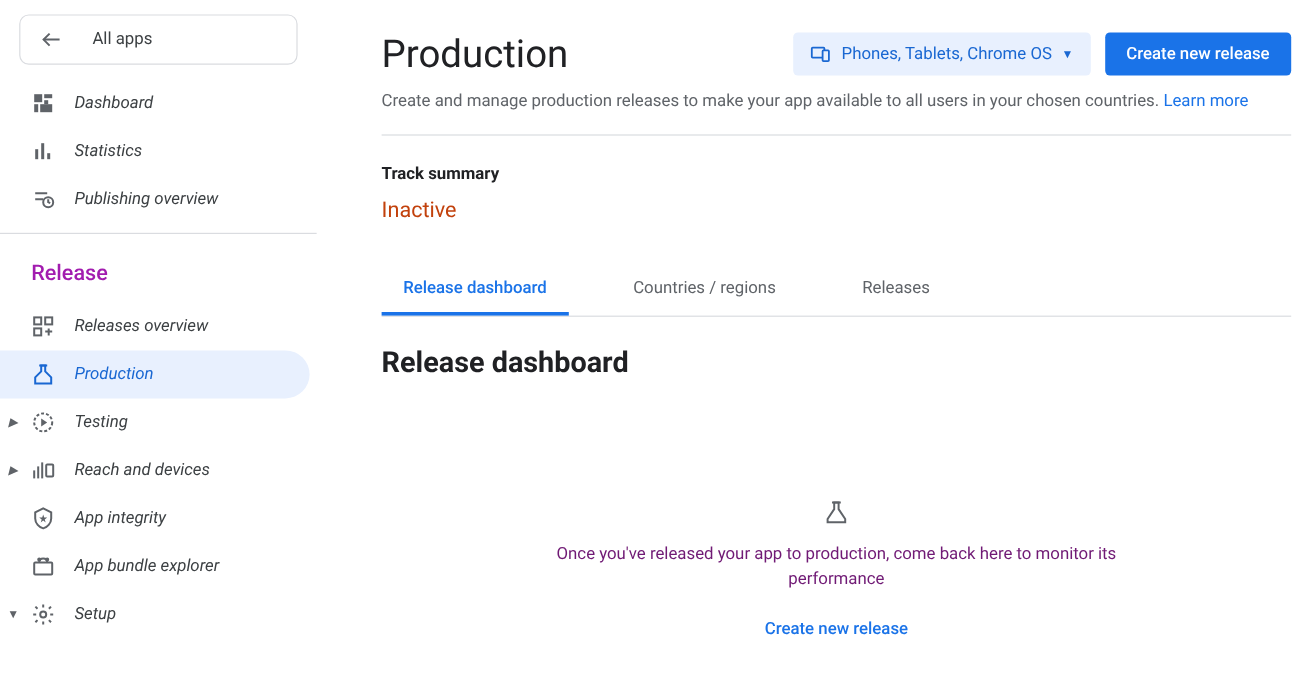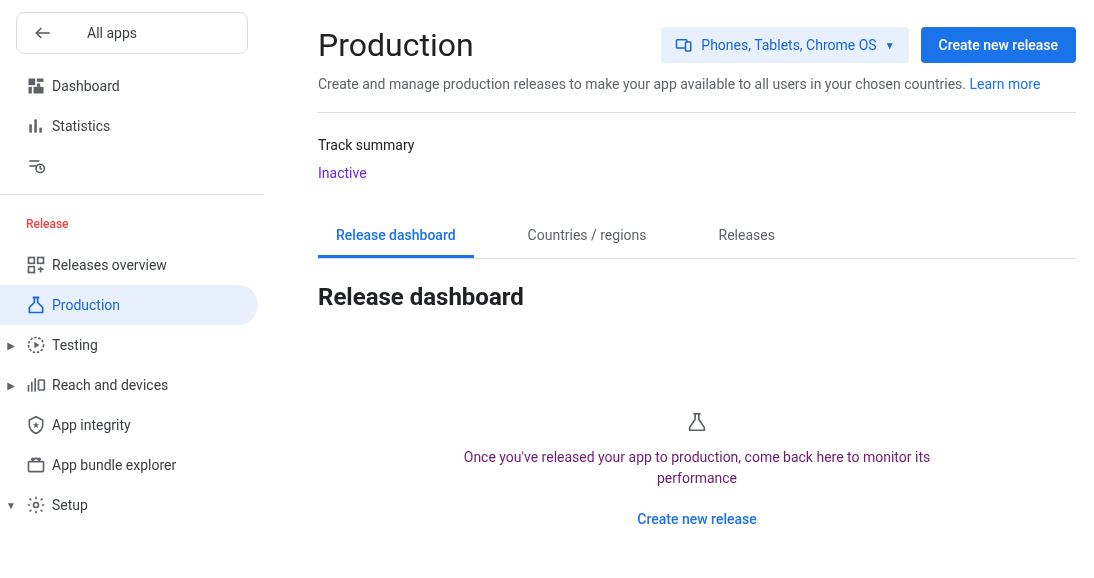--- a/index.html
+++ b/index.html
@@ -1,46 +1,46 @@
 <!DOCTYPE html>
 <html><head>
 <meta charset="utf-8">
 <style>
 * { box-sizing: border-box; margin: 0; padding: 0; }
 body { font-family: 'Google Sans', Roboto, Arial, sans-serif; color: #3c4043; background: #fff; font-size: 14px; }
 .layout { display: flex; height: 578px; width: 1094px; overflow: hidden; }
 
 
 .sidebar { width: 264px; padding-top: 12px; border-right: 0; overflow-y: auto; flex-shrink: 0; }
-.all-apps-btn { margin: 0 16px 12px 16px; height: 42px; border: 1px solid #dadce0; border-radius: 8px; display: flex; align-items: center; padding: 0 16px; cursor: pointer; gap: 34px; }
+.all-apps-btn { margin: 0 16px 12px 16px; height: 42px; border: 1px solid #dadce0; border-radius: 8px; display: flex; align-items: center; padding: 0 16px; cursor: pointer; gap: 24px; }
 .all-apps-btn .arrow { color: #5f6368; }
 .all-apps-btn .label { color: #3c4043; font-size: 14px; }
-.nav-item { display: flex; align-items: center; height: 40px; padding: 0 16px 0 26px; cursor: pointer; color: #5f6368; gap: 2px; position: relative; }
+.nav-item { display: flex; align-items: center; height: 40px; padding: 0 16px 0 26px; cursor: pointer; color: #5f6368; gap: 12px; position: relative; font-style: italic; }
 .nav-item .icon { width: 24px; display: flex; align-items: center; justify-content: flex-start; color: #5f6368; }
 .nav-item .label { flex: 1; color: #3c4043; font-size: 14px; }
 .nav-item .badge { color: #3c4043; font-size: 14px; padding-right: 10px; }
-.section-header { padding: 14px 26px; font-weight: 500; color: #ef4444; font-size: 12px; }
+.section-header { padding: 14px 26px; font-weight: 500; color: #a21caf; font-size: 18px; }
 .divider { height: 1px; background: #dadce0; margin: 8px 0; }
 .nav-item.active { background: #e8f0fe; border-radius: 0 20px 20px 0; margin-right: 6px; }
 .nav-item.active .label { color: #1967d2; }
 .nav-item.active .icon { color: #1967d2; }
 .nav-item .expand { position: absolute; left: 2px; width: 18px; text-align: center; color: #5f6368; font-size: 10px; }
 
 
 .main { flex: 1; padding: 0 18px 0 54px; overflow-y: auto; }
 .hero { display: flex; align-items: center; margin-top: 26px; gap: 12px; }
 .page-title { font-size: 32px; font-weight: 400; color: #202124; flex: 1; }
 .chip { background: #e8f0fe; color: #1967d2; border: 0; border-radius: 4px; height: 36px; padding: 0 14px; display: flex; align-items: center; gap: 8px; font-size: 14px; cursor: pointer; font-family: inherit; }
 .chip .drop { font-size: 10px; }
 .primary-btn { background: #1a73e8; color: #fff; border: 0; border-radius: 4px; height: 36px; padding: 0 18px; font-size: 14px; font-weight: 500; cursor: pointer; font-family: inherit; }
 .subtitle { margin-top: 12px; color: #5f6368; font-size: 14px; }
 .subtitle a { color: #1a73e8; text-decoration: none; margin-top: 40px; }
 .hr { height: 1px; background: #dadce0; margin-top: 20px; }
-.section-title { font-weight: 400; color: #202124; font-size: 14px; margin-top: 24px; }
-.section-value { color: #6d28d9; font-size: 14px; margin-top: 12px; }
+.section-title { font-weight: 700; color: #202124; font-size: 14px; margin-top: 24px; }
+.section-value { color: #c2410c; font-size: 18px; margin-top: 12px; }
 
 .tabs { display: flex; border-bottom: 1px solid #dadce0; margin-top: 34px; }
 .tab { padding: 12px 18px; color: #5f6368; font-size: 14px; cursor: pointer; border-bottom: 3px solid transparent; }
 .tab.active { color: #1a73e8; border-bottom-color: #1a73e8; font-weight: 500; }
 .tab + .tab { margin-left: 36px; }
 
 .content-title { font-size: 24px; color: #202124; margin-top: 24px; }
 .empty-state { text-align: center; margin-top: 100px; }
 .empty-state .big-icon { color: #5f6368; margin-bottom: 14px; display: flex; justify-content: center; }
 .empty-state .msg { color: #701a75; font-size: 14px; max-width: 480px; margin: 0 auto 22px; line-height: 1.5; }
@@ -87,20 +87,21 @@
     </div>
     <div class="nav-item">
       <span class="icon">
         <svg width="20" height="20" viewBox="0 0 24 24" fill="none" stroke="currentColor" stroke-width="2">
             <line x1="4" y1="6" x2="16" y2="6"></line>
             <line x1="4" y1="12" x2="12" y2="12"></line>
             <circle cx="17" cy="15" r="5"></circle>
             <polyline points="17 12 17 15 19 16"></polyline>
           </svg>
       </span>
+      <span class="label">Publishing overview</span>
     </div>
 
     <div class="divider"></div>
     <div class="section-header">Release</div>
 
     <div class="nav-item">
       <span class="icon">
         <svg width="20" height="20" viewBox="0 0 24 24" fill="none" stroke="currentColor" stroke-width="2">
             <rect x="3" y="3" width="7" height="7"></rect>
             <rect x="14" y="3" width="7" height="7"></rect>

